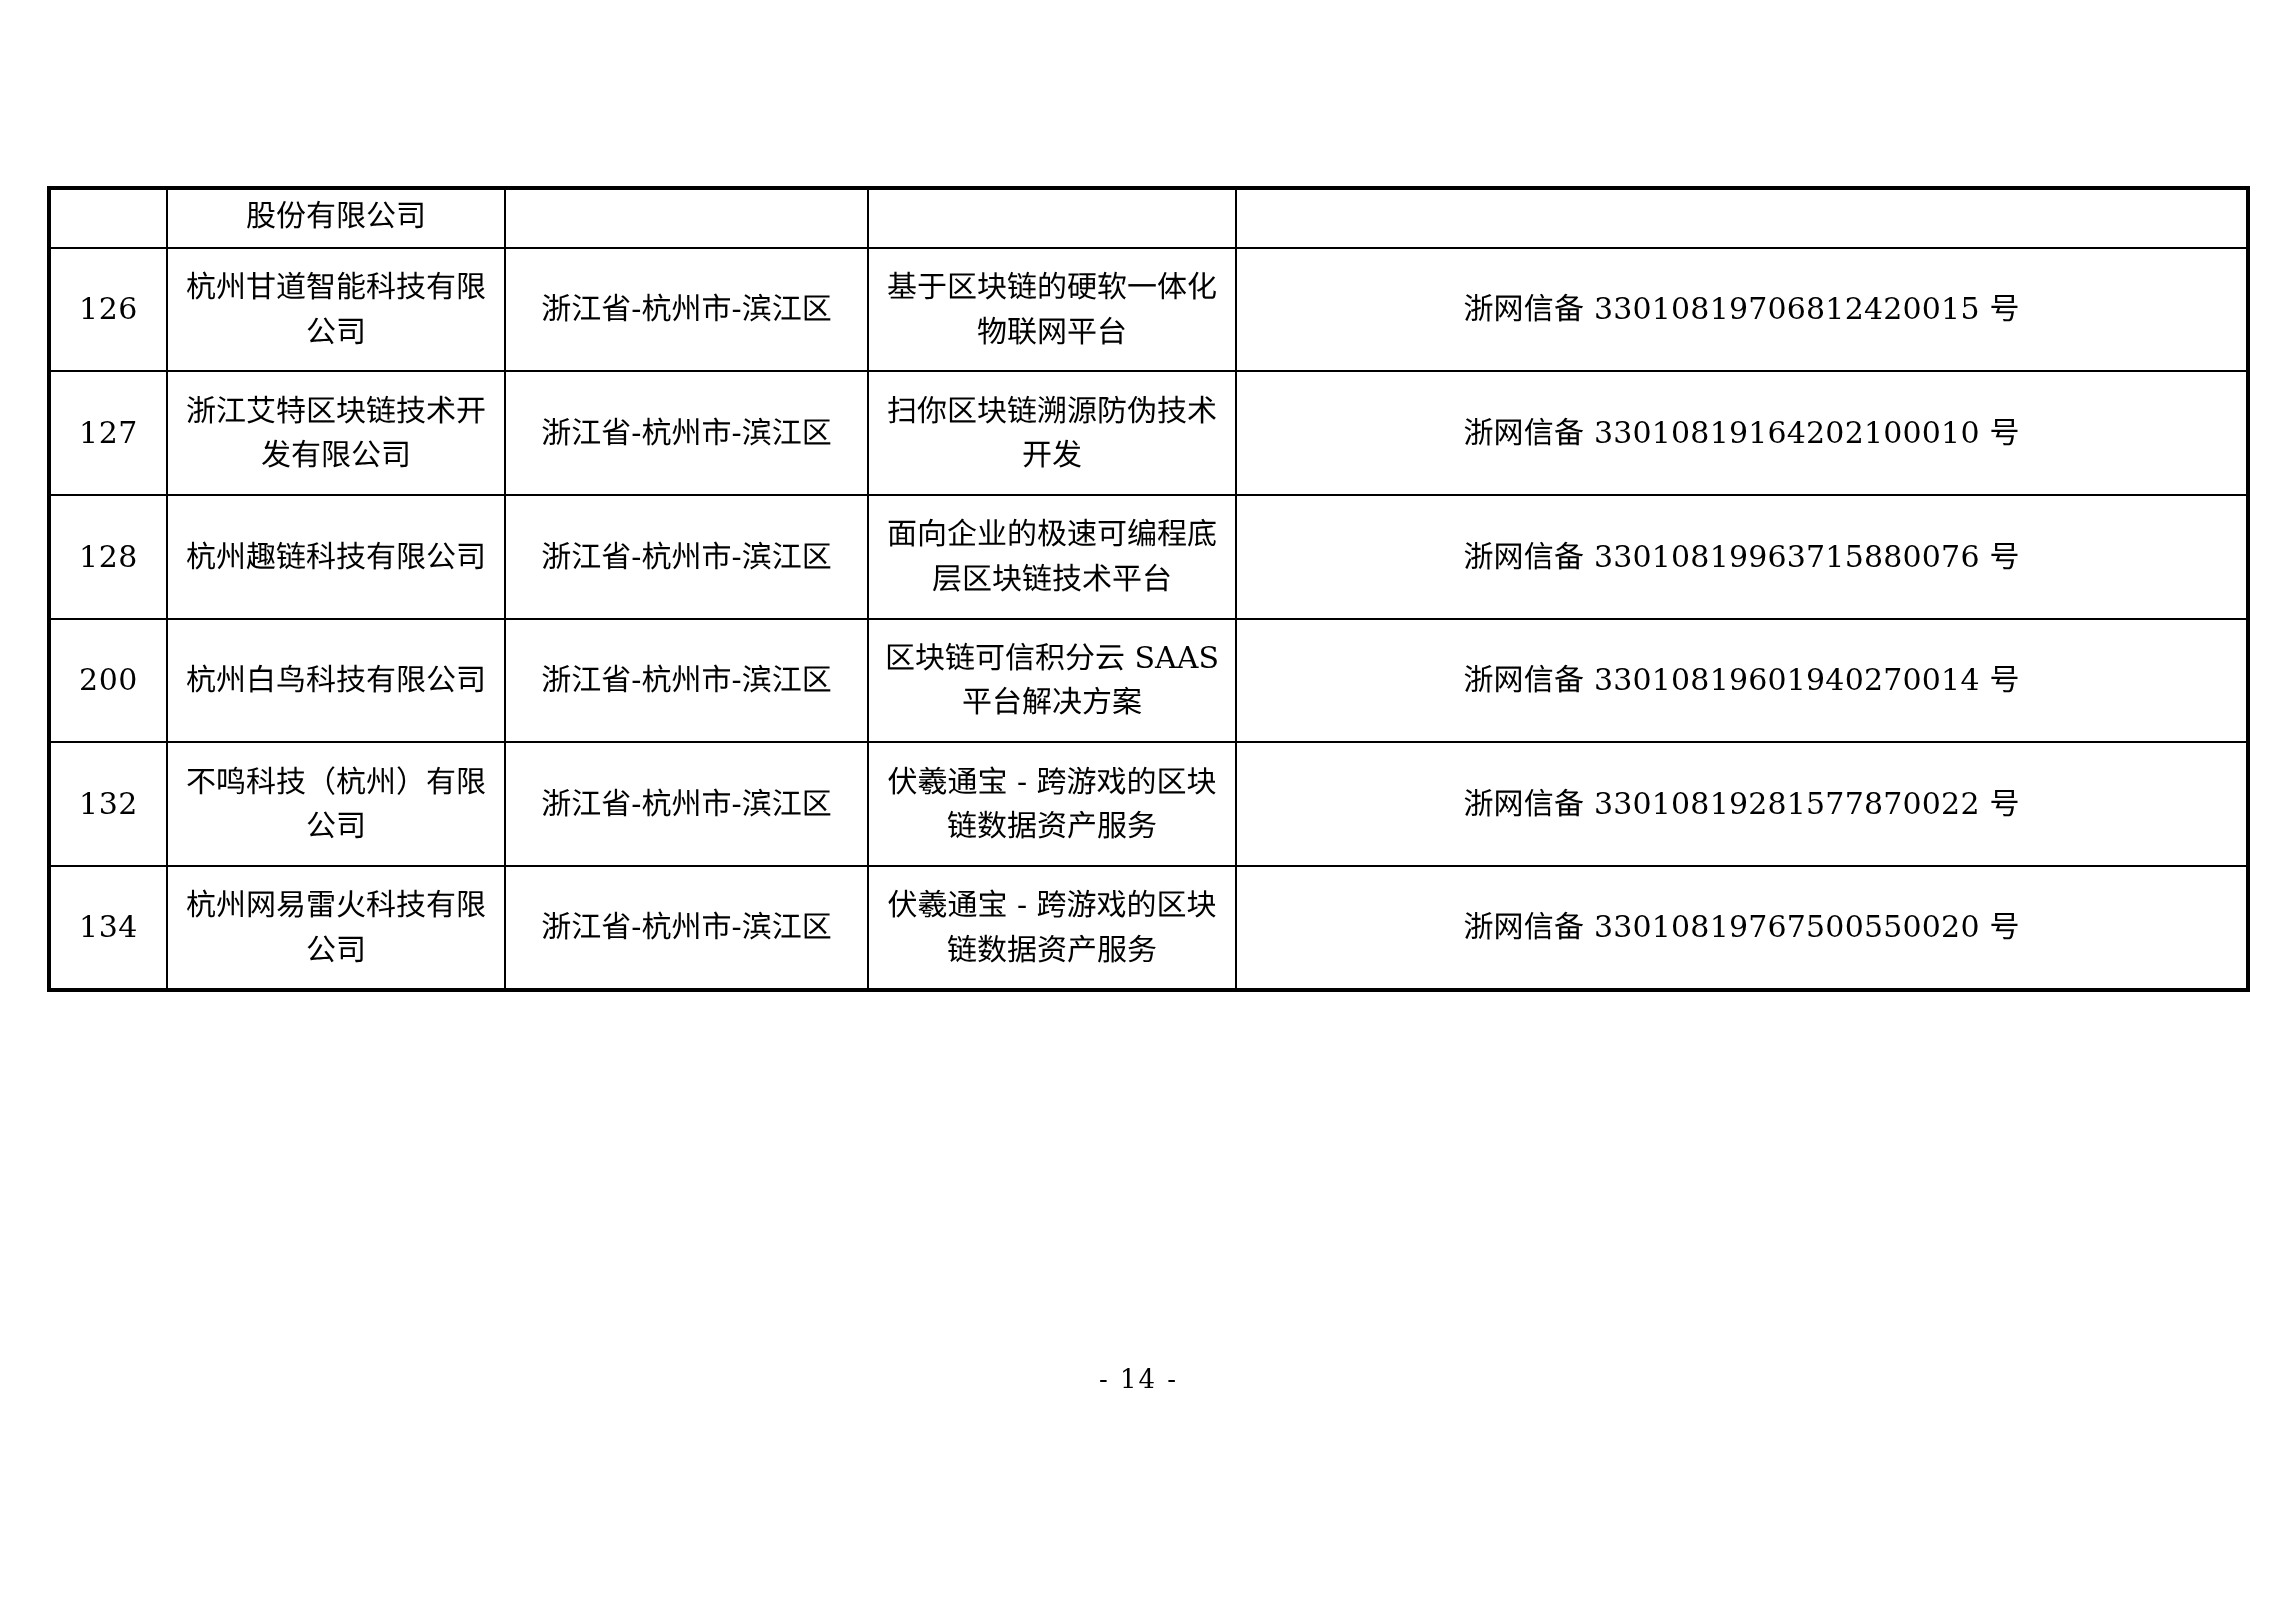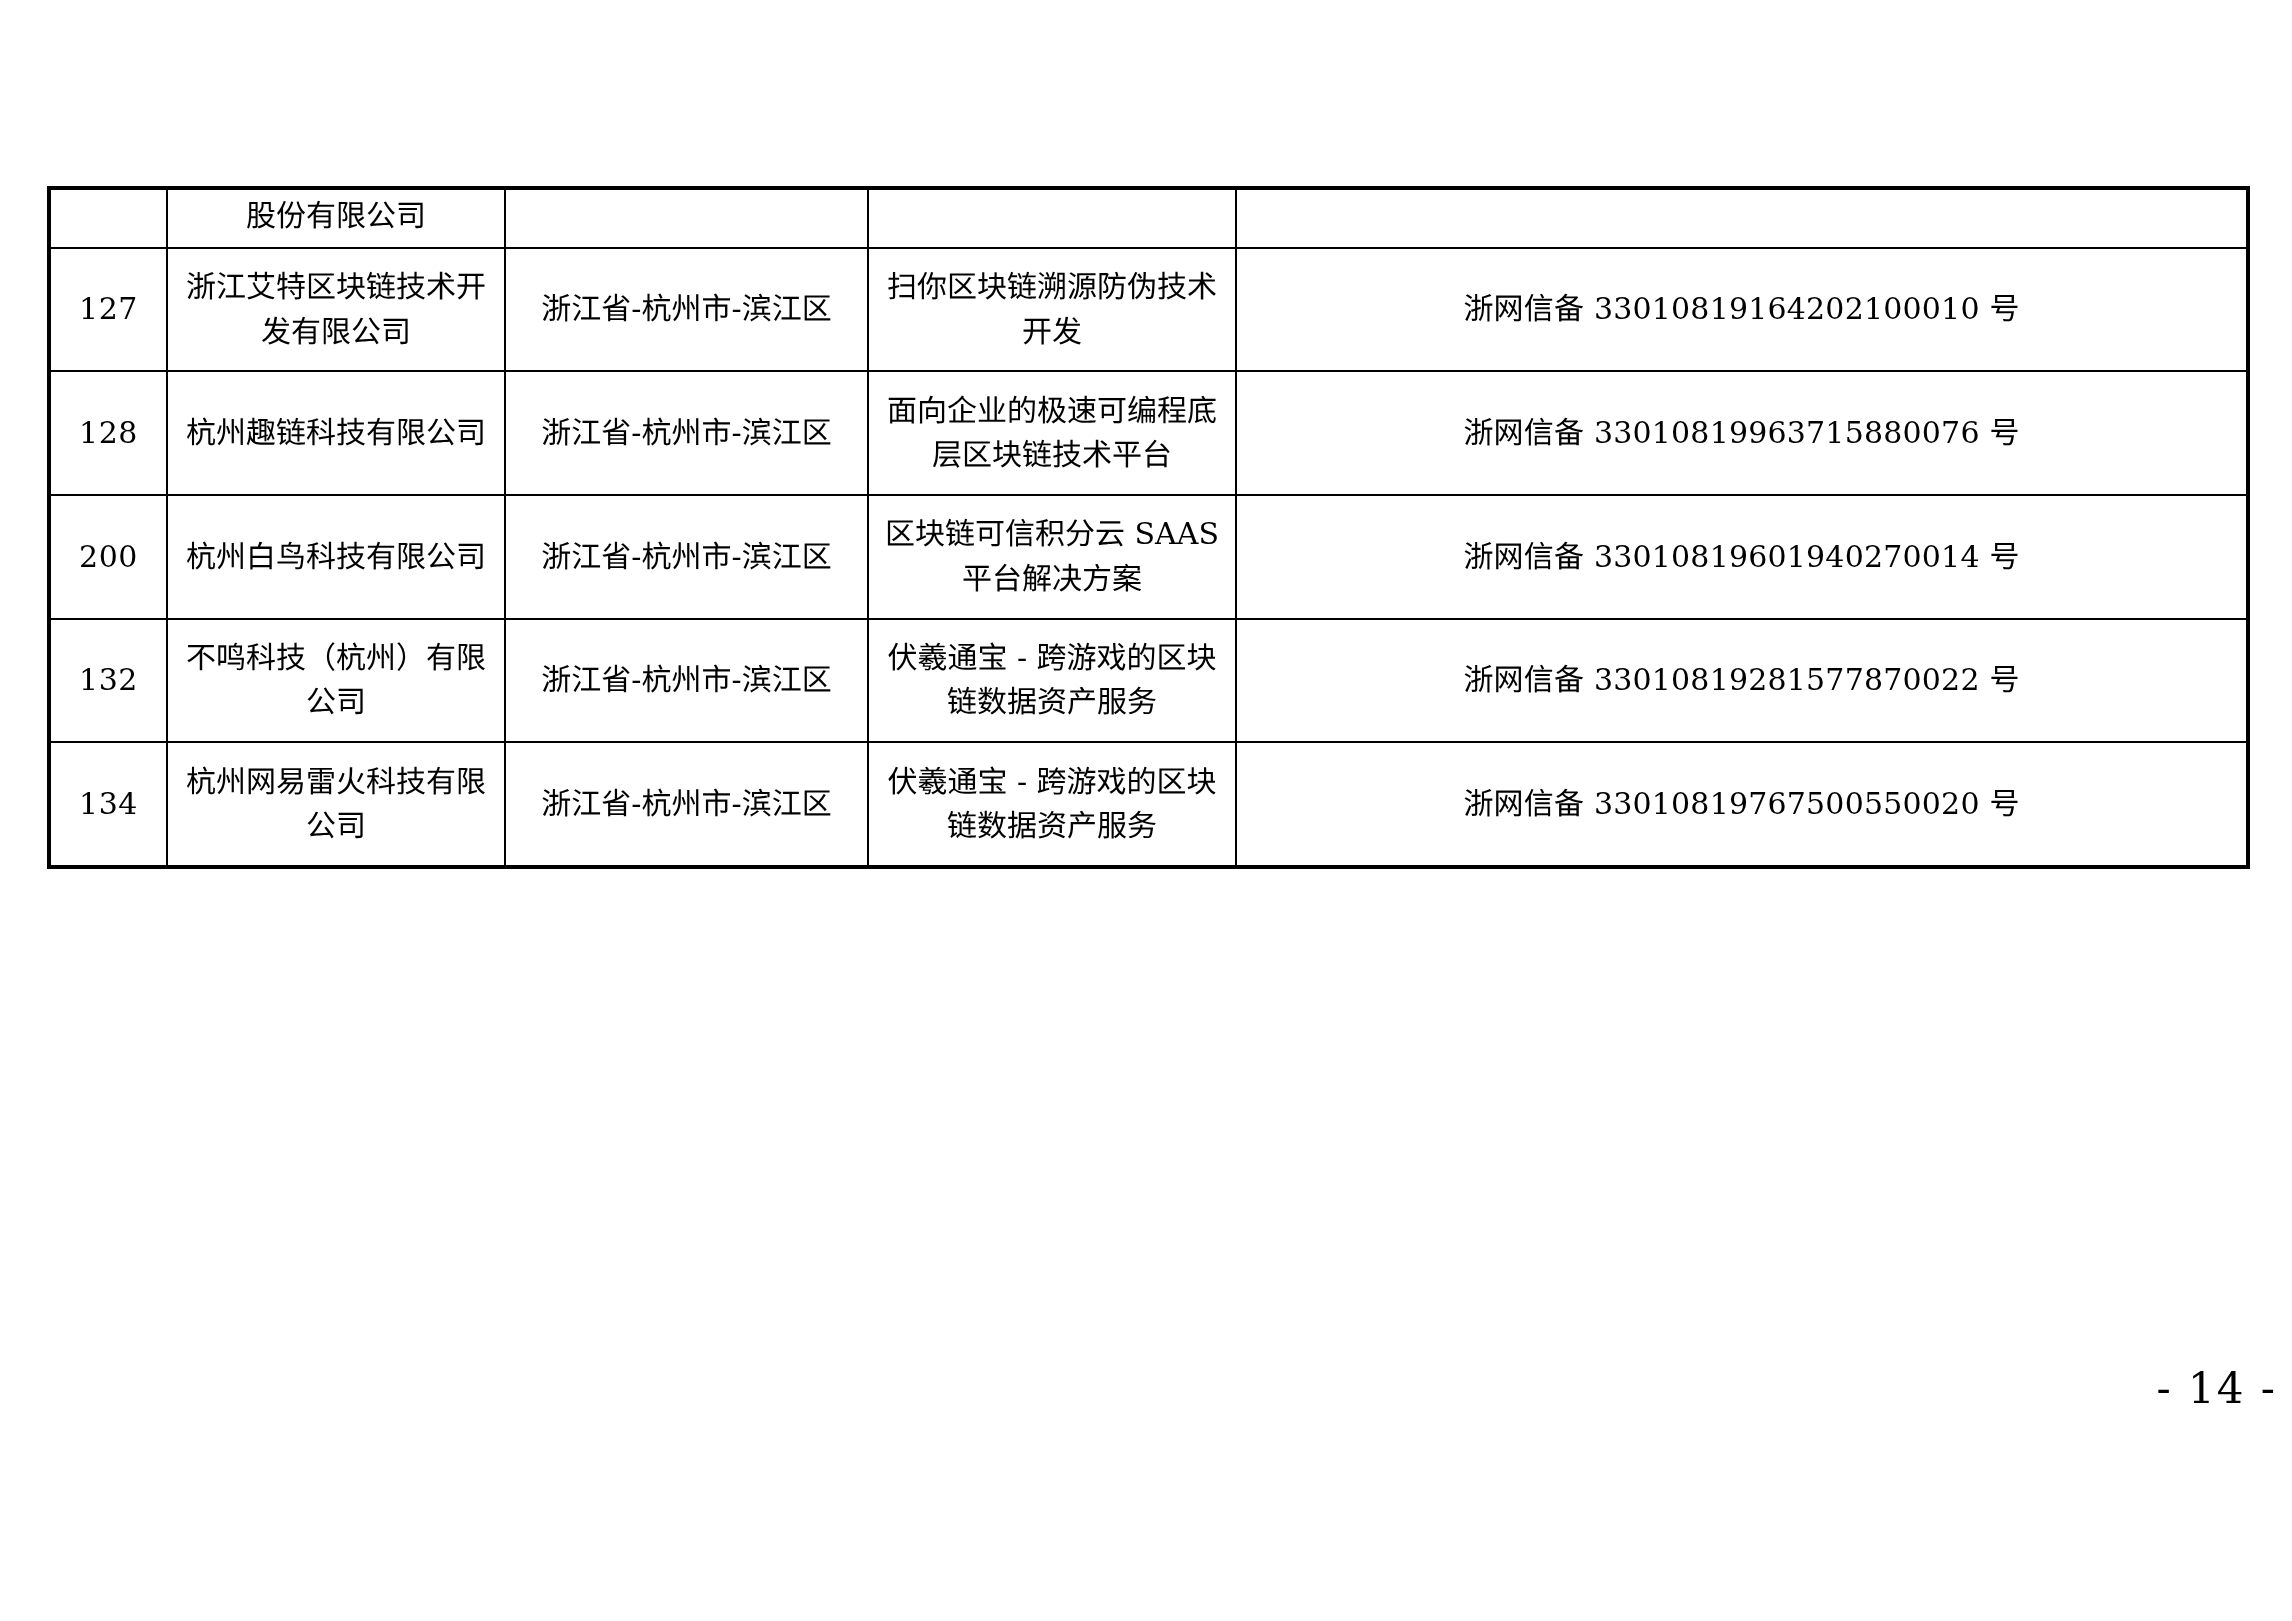--- a/index.html
+++ b/index.html
@@ -85,22 +85,22 @@
 
   tr.data-row td {
     height: 102px;
   }
 
   .footer {
     position: absolute;
     left: 0;
     top: 1364px;
     width: 2277px;
-    text-align: right;
-    font-size: 42px;
+    text-align: center;
+    font-size: 26px;
     font-family: "DejaVu Serif", "Liberation Serif", serif;
     letter-spacing: 2px;
   }
 </style>
 </head>
 <body>
 
 <div class="page">
 
   <div class="table-wrap">
@@ -112,20 +112,27 @@
         <col class="c-svc">
         <col class="c-reg">
       </colgroup>
       <tbody>
         <tr class="continuation">
           <td class="idx"></td>
           <td class="name">股份有限公司</td>
           <td class="loc"></td>
           <td class="svc"></td>
           <td class="reg"></td>
+        </tr>
+        <tr class="data-row">
+          <td class="idx">126</td>
+          <td class="name">杭州甘道智能科技有限公司</td>
+          <td class="loc">浙江省-杭州市-滨江区</td>
+          <td class="svc">基于区块链的硬软一体化物联网平台</td>
+          <td class="reg">浙网信备 33010819706812420015 号</td>
         </tr>
         <tr class="data-row">
           <td class="idx">127</td>
           <td class="name">浙江艾特区块链技术开发有限公司</td>
           <td class="loc">浙江省-杭州市-滨江区</td>
           <td class="svc">扫你区块链溯源防伪技术开发</td>
           <td class="reg">浙网信备 33010819164202100010 号</td>
         </tr>
         <tr class="data-row">
           <td class="idx">128</td>

